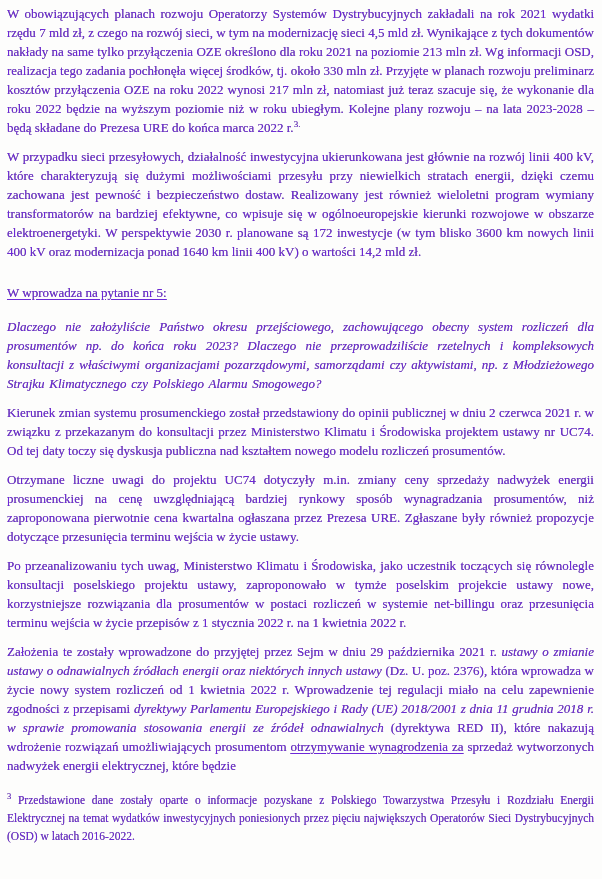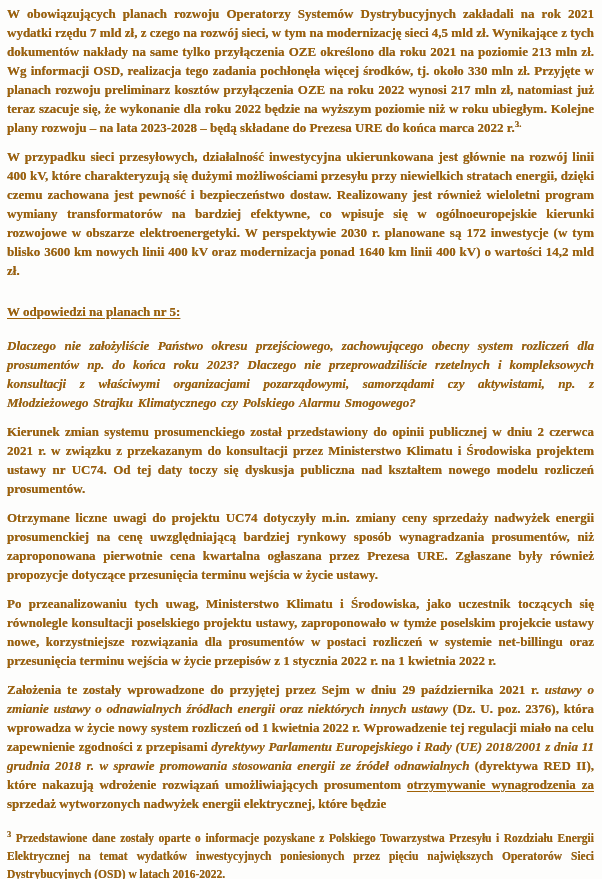--- a/index.html
+++ b/index.html
@@ -3,26 +3,25 @@
 <meta charset="utf-8">
 <style>
   html, body { margin: 0; padding: 0; }
   body { background: #ffffff; }
   .page {
     position: relative;
     width: 602px;
     height: 879px;
     box-sizing: border-box;
     background: #fdfdfc;
-    color: #a16207;
+    color: #6d28d9;
     font-family: "Liberation Serif", "DejaVu Serif", serif;
     padding: 4px 8px 0 7px;
     overflow: hidden;
     text-shadow: 0 0 0.4px rgba(20,20,20,0.55); 
-    font-weight: bold;
   }
   .para {
     margin: 0 0 10px 0;
     font-size: 13px;
     line-height: 19px;
     text-align: justify;
   }
   .section-heading {
     margin: 22px 0 15px 0;
     font-size: 13px;
@@ -48,21 +47,21 @@
 </style>
 </head>
 <body>
 
 <div class="page">
 
   <p class="para"><span>W obowiązujących planach rozwoju Operatorzy Systemów Dystrybucyjnych zakładali na rok 2021 wydatki rzędu 7 mld zł, z czego na rozwój sieci, w tym na modernizację sieci 4,5 mld zł. Wynikające z tych dokumentów nakłady na same tylko przyłączenia OZE określono dla roku 2021 na poziomie 213 mln zł. Wg informacji OSD, realizacja tego zadania pochłonęła więcej środków, tj. około 330 mln zł. Przyjęte w planach rozwoju preliminarz kosztów przyłączenia OZE na roku 2022 wynosi 217 mln zł, natomiast już teraz szacuje się, że wykonanie dla roku 2022 będzie na wyższym poziomie niż w roku ubiegłym. Kolejne plany rozwoju – na lata 2023-2028 – będą składane do Prezesa URE do końca marca 2022 r.</span><sup class="fn-ref">3.</sup></p>
 
   <p class="para"><span>W przypadku sieci przesyłowych, działalność inwestycyjna ukierunkowana jest głównie na rozwój linii 400 kV, które charakteryzują się dużymi możliwościami przesyłu przy niewielkich stratach energii, dzięki czemu zachowana jest pewność i bezpieczeństwo dostaw. Realizowany jest również wieloletni program wymiany transformatorów na bardziej efektywne, co wpisuje się w ogólnoeuropejskie kierunki rozwojowe w obszarze elektroenergetyki. W perspektywie 2030 r. planowane są 172 inwestycje (w tym blisko 3600 km nowych linii 400 kV oraz modernizacja ponad 1640 km linii 400 kV) o wartości 14,2 mld zł.</span></p>
 
-  <p class="para section-heading"><span>W odpowiedzi na planach nr 5:</span></p>
+  <p class="para section-heading"><span>W wprowadza na pytanie nr 5:</span></p>
 
   <p class="para question"><span>Dlaczego nie założyliście Państwo okresu przejściowego, zachowującego obecny system rozliczeń dla prosumentów np. do końca roku 2023? Dlaczego nie przeprowadziliście rzetelnych i kompleksowych konsultacji z właściwymi organizacjami pozarządowymi, samorządami czy aktywistami, np. z Młodzieżowego Strajku Klimatycznego czy Polskiego Alarmu Smogowego?</span></p>
 
   <p class="para"><span>Kierunek zmian systemu prosumenckiego został przedstawiony do opinii publicznej w dniu 2 czerwca 2021 r. w związku z przekazanym do konsultacji przez Ministerstwo Klimatu i Środowiska projektem ustawy nr UC74. Od tej daty toczy się dyskusja publiczna nad kształtem nowego modelu rozliczeń prosumentów.</span></p>
 
   <p class="para"><span>Otrzymane liczne uwagi do projektu UC74 dotyczyły m.in. zmiany ceny sprzedaży nadwyżek energii prosumenckiej na cenę uwzględniającą bardziej rynkowy sposób wynagradzania prosumentów, niż zaproponowana pierwotnie cena kwartalna ogłaszana przez Prezesa URE. Zgłaszane były również propozycje dotyczące przesunięcia terminu wejścia w życie ustawy.</span></p>
 
   <p class="para"><span>Po przeanalizowaniu tych uwag, Ministerstwo Klimatu i Środowiska, jako uczestnik toczących się równolegle konsultacji poselskiego projektu ustawy, zaproponowało w tymże poselskim projekcie ustawy nowe, korzystniejsze rozwiązania dla prosumentów w postaci rozliczeń w systemie net-billingu oraz przesunięcia terminu wejścia w życie przepisów z 1 stycznia 2022 r. na 1 kwietnia 2022 r.</span></p>
 
   <p class="para"><span>Założenia te zostały wprowadzone do przyjętej przez Sejm w dniu 29 października 2021 r. </span><span class="italic">ustawy o zmianie ustawy o odnawialnych źródłach energii oraz niektórych innych ustawy</span><span> (Dz. U. poz. 2376), która wprowadza w życie nowy system rozliczeń od 1 kwietnia 2022 r. Wprowadzenie tej regulacji miało na celu zapewnienie zgodności z przepisami </span><span class="italic">dyrektywy Parlamentu Europejskiego i Rady (UE) 2018/2001 z dnia 11 grudnia 2018 r. w sprawie promowania stosowania energii ze źródeł odnawialnych</span><span> (dyrektywa RED II), które nakazują wdrożenie rozwiązań umożliwiających prosumentom </span><span class="underlined">otrzymywanie wynagrodzenia za</span><span> sprzedaż wytworzonych nadwyżek energii elektrycznej, które będzie</span></p>

